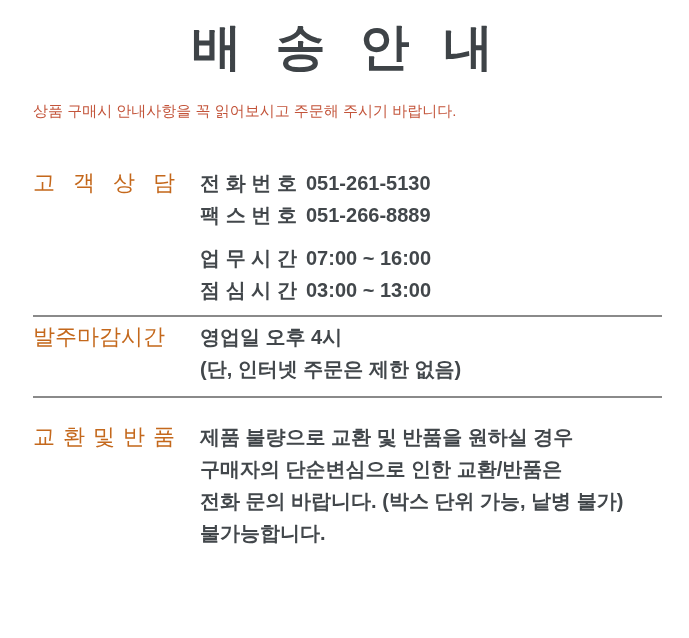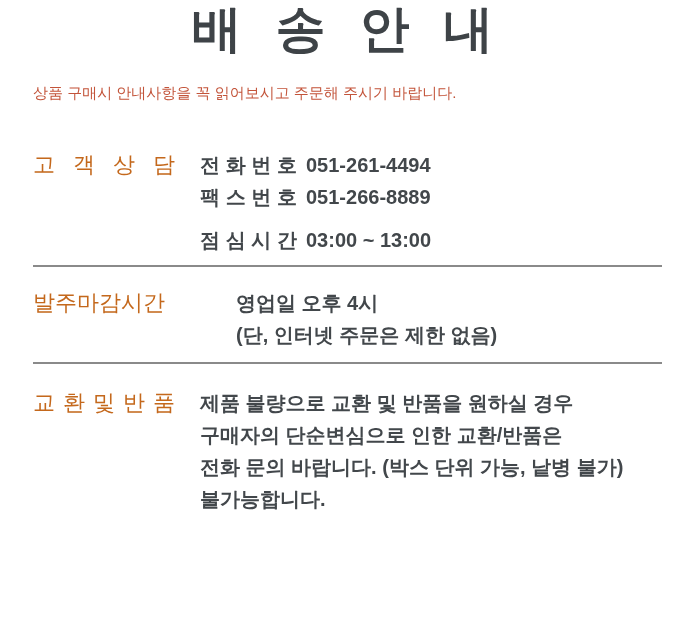--- a/index.html
+++ b/index.html
@@ -2,21 +2,21 @@
 <html><head>
 <meta charset="utf-8">
 <style>
   * { margin:0; padding:0; box-sizing:border-box; }
   html,body { background:#ffffff; }
   body {
     width:689px; height:638px; overflow:hidden;
     font-family:"Liberation Sans","DejaVu Sans",sans-serif;
     color:var(--body-text,#42474B);
   }
-  .page { width:689px; height:594px; padding:0 27px 0 33px; background:#fff; }
+  .page { width:689px; height:594px; padding:18px 27px 0 33px; background:#fff; }
 
   .title {
     text-align:center;
     font-size:50px; font-weight:bold; line-height:58px;
     letter-spacing:10px;
     color:var(--title-text,#3E4347);
     white-space:nowrap;
   }
   .subtitle {
     margin-top:24px;
@@ -45,44 +45,47 @@
   }
   .group-hours { margin-top:11px; }
 
   .sec-customer { margin-top:46px; }
   .divider {
     border:none; height:0;
     border-top:2px solid var(--divider,#8A8A8A);
     margin:0;
   }
   .divider-1 { margin-top:9px; }
-  .sec-deadline { margin-top:20px;gap:36px; }
+  .sec-deadline { margin-top:4px; }
   .divider-2 { margin-top:11px; }
   .sec-exchange { margin-top:23px; }
 </style>
 </head>
 <body style="--title-text: #3E4347; --body-text: #42474B; --heading-accent: #C4681C; --subtitle-accent: #C3543A; --divider: #8A8A8A;">
 
 <div class="page">
 
   <h1 class="title">배 송 안 내</h1>
   <p class="subtitle">상품 구매시 안내사항을 꼭 읽어보시고 주문해 주시기 바랍니다.</p>
 
   <section class="info-section sec-customer">
     <h2 class="sec-heading">고 객 상 담</h2>
     <div class="sec-body">
       <div class="group-contacts">
         <div class="row">
-          <span class="lbl">전 화 번 호</span><span class="val">051-261-4494</span>
+          <span class="lbl">전 화 번 호</span><span class="val">051-261-5130</span>
         </div>
         <div class="row">
           <span class="lbl">팩 스 번 호</span><span class="val">051-266-8889</span>
         </div>
       </div>
       <div class="group-hours">
+        <div class="row">
+          <span class="lbl">업 무 시 간</span><span class="val">07:00 ~ 16:00</span>
+        </div>
         <div class="row">
           <span class="lbl">점 심 시 간</span><span class="val">03:00 ~ 13:00</span>
         </div>
       </div>
     </div>
   </section>
 
   <hr class="divider divider-1">
 
   <section class="info-section sec-deadline">

